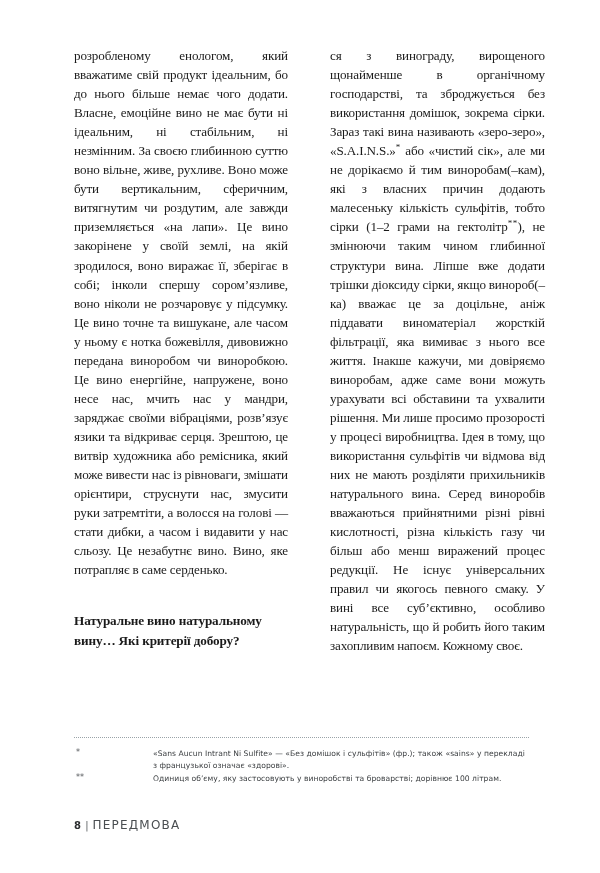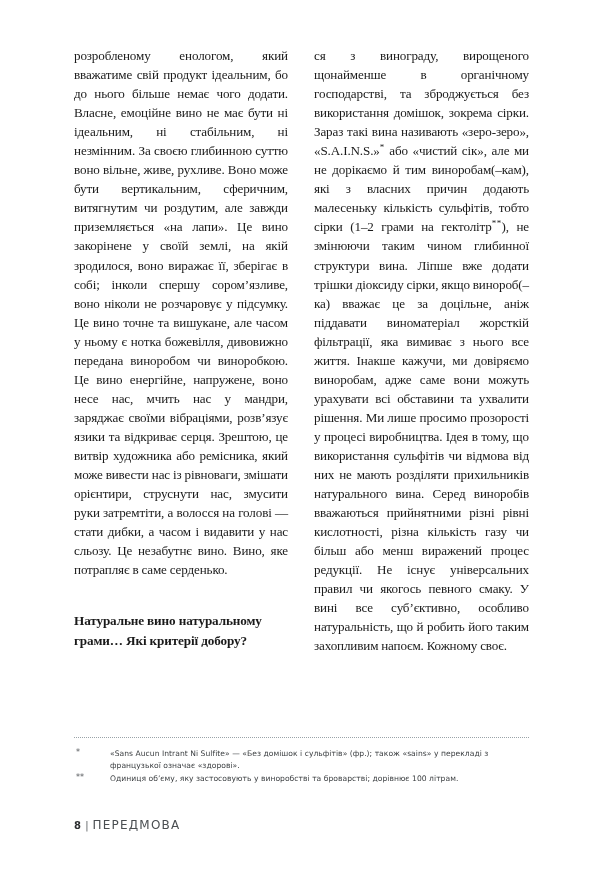--- a/index.html
+++ b/index.html
@@ -23,21 +23,21 @@
   }
 
   
   .columns {
     position: absolute;
     left: 74px;
     top: 46px;
     width: 455px;
     height: 672px;
     display: flex;
-    gap: 26px;
+    gap: 42px;
     align-items: flex-start;
   }
   .col {
     width: 214px;
     flex: 0 0 214px;
   }
   .col-right { width: 215px; flex: 0 0 215px; }
 
   p.body {
     margin: 0;
@@ -90,21 +90,21 @@
     letter-spacing: 0.005em;
   }
   .fn-row + .fn-row { margin-top: 2px; }
   .fn-mark {
     flex: 0 0 34px;
     font-size: 8px;
     color: #55595c;
     padding-left: 2px;
     line-height: 9px;
   }
-  .fn-text { flex: 1 1 auto; }
+  .fn-text { flex: 1 1 auto; margin-left: 43px; }
 
   
   .page-footer {
     position: absolute;
     left: 74px;
     top: 818px;
     display: flex;
     align-items: baseline;
     font-family: "DejaVu Sans", "Liberation Sans", sans-serif;
     color: #4a4e51;
@@ -131,21 +131,21 @@
 
 <div class="page">
 
   <div class="columns">
 
     <div class="col col-left">
       <p class="body">розробленому енологом, який вважатиме свій продукт ідеальним, бо до нього більше немає чого додати. Власне, емоційне вино не має бути ні ідеальним, ні стабільним, ні незмінним. За своєю глибинною суттю воно вільне, живе, рухливе. Воно може бути вертикальним, сферичним, витягнутим чи роздутим, але завжди приземляється «на лапи». Це вино закорінене у своїй землі, на якій зродилося, воно виражає її, зберігає в собі; інколи спершу сором’язливе, воно ніколи не розчаровує у підсумку. Це вино точне та вишукане, але часом у ньому є нотка божевілля, дивовижно передана виноробом чи виноробкою. Це вино енергійне, напружене, воно несе нас, мчить нас у мандри, заряджає своїми вібраціями, розв’язує язики та відкриває серця. Зрештою, це витвір художника або ремісника, який може вивести нас із рівноваги, змішати орієнтири, струснути нас, змусити руки затремтіти, а волосся на голові — стати дибки, а часом і видавити у нас сльозу. Це незабутнє вино. Вино, яке потрапляє в саме серденько.</p>
 
       <div class="gap-before-heading"></div>
 
-      <h2 class="section-heading">Натуральне вино натуральному грами… Які критерії добору?</h2>
+      <h2 class="section-heading">Натуральне вино натуральному вину… Які критерії добору?</h2>
 
       <div class="gap-after-heading"></div>
 
     </div>
 
     <div class="col col-right">
       <p class="body"><span>ся з винограду, вирощеного щонайменше в органічному господарстві, та зброджується без використання домішок, зокрема сірки. Зараз такі вина називають «зеро-зеро», «S.A.I.N.S.»</span><sup class="fn">*</sup><span> або «чистий сік», але ми не дорікаємо й тим виноробам(–кам), які з власних причин додають малесеньку кількість сульфітів, тобто сірки (1–2 грами на гектолітр</span><sup class="fn">**</sup><span>), не змінюючи таким чином глибинної структури вина. Ліпше вже додати трішки діоксиду сірки, якщо винороб(–ка) вважає це за доцільне, аніж піддавати виноматеріал жорсткій фільтрації, яка вимиває з нього все життя. Інакше кажучи, ми довіряємо виноробам, адже саме вони можуть урахувати всі обставини та ухвалити рішення. Ми лише просимо прозорості у процесі виробництва. Ідея в тому, що використання сульфітів чи відмова від них не мають розділяти прихильників натурального вина. Серед виноробів вважаються прийнятними різні рівні кислотності, різна кількість газу чи більш або менш виражений процес редукції. Не існує універсальних правил чи якогось певного смаку. У вині все суб’єктивно, особливо натуральність, що й робить його таким захопливим напоєм. Кожному своє.</span></p>
     </div>
 
   </div>

